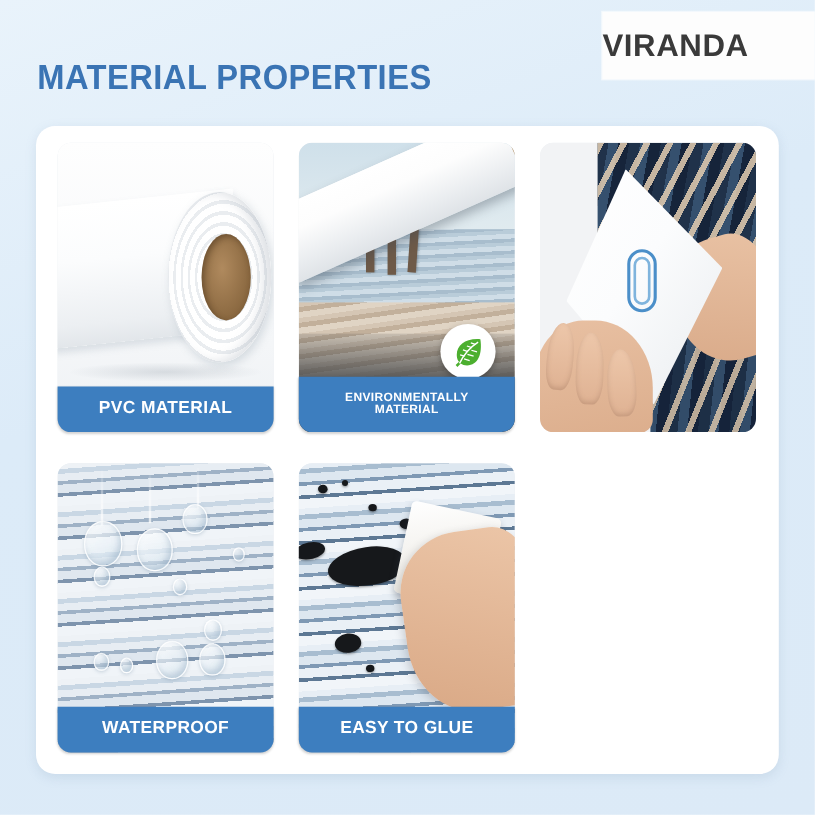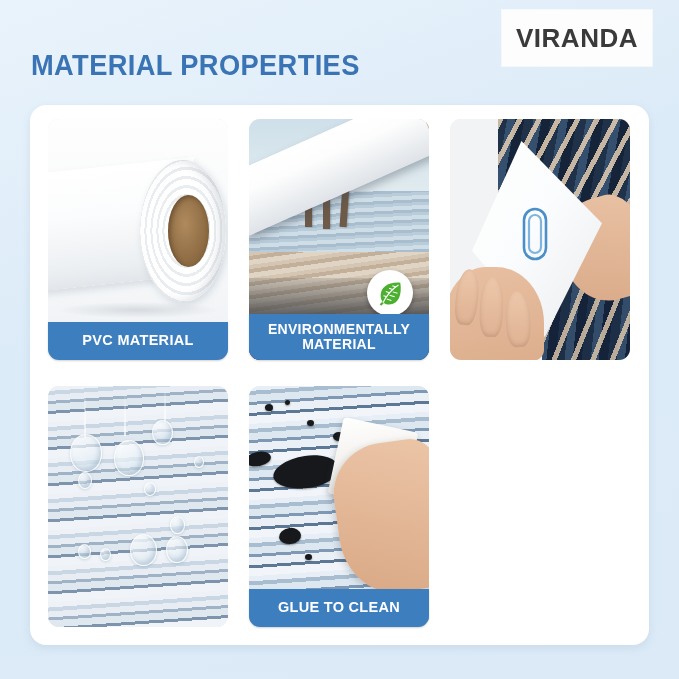--- a/index.html
+++ b/index.html
@@ -4,22 +4,22 @@
 <style>
   html,body{margin:0;padding:0;}
   body{
     width:679px;height:679px;overflow:hidden;
     font-family:"Liberation Sans",sans-serif;
     background:linear-gradient(160deg,#e9f3fb 0%,#dcebf8 40%,#dceaf7 100%);
     position:relative;
   }
   
   #brand-badge{
-    position:absolute;left:502px;top:10px;width:150px;height:56px;
-    background:#fdfdfd;display:flex;align-items:center;justify-content:center;
+    position:absolute;left:502px;top:10px;width:177px;height:56px;
+    background:#fdfdfd;display:flex;align-items:center;
     box-shadow:0 0 0 1px rgba(255,255,255,.6);
   }
   #brand-badge span{
     font-size:26px;font-weight:bold;color:#3a3a3a;letter-spacing:.5px;
     font-family:"Liberation Sans",sans-serif;
   }
   #page-title{
     position:absolute;left:31px;top:49px;
     font-size:29px;font-weight:bold;color:#3a74b4;
     letter-spacing:.4px;transform:scaleX(.94);transform-origin:left center;
@@ -43,21 +43,21 @@
     border-radius:11px;overflow:hidden;background:#e9edf1;
   }
   .card-label{
     position:absolute;left:0;bottom:0;width:180px;height:38px;
     background:#3d7ebf;border-radius:0 0 11px 11px;
     display:flex;align-items:center;justify-content:center;
     color:#fff;font-size:14.5px;font-weight:bold;letter-spacing:.3px;
     text-align:center;line-height:1.05;
     box-shadow:0 1px 2px rgba(0,0,0,.18);
   }
-  .card-label.two-line{height:46px;font-size:14px;}
+  .card-label.two-line{height:46px;font-size:10px;}
   .card-label.two-line span{display:block;}
 
   
   
   .pvc-bg{position:absolute;inset:0;background:linear-gradient(180deg,#fefefe,#f4f6f8 70%,#eef1f4);}
   .pvc-sheet{
     position:absolute;left:-4px;top:46px;width:150px;height:118px;
     background:linear-gradient(180deg,#ffffff 0%,#fbfcfd 40%,#eceff2 85%,#e2e6ea 100%);
     transform:skewY(-6deg);box-shadow:0 4px 6px rgba(140,155,170,.25);
   }
@@ -295,33 +295,34 @@
       <div class="drop" style="left:104px;top:34px;width:19px;height:23px;"></div>
       <div class="drop" style="left:30px;top:86px;width:12px;height:15px;"></div>
       <div class="drop" style="left:96px;top:96px;width:10px;height:12px;"></div>
       <div class="drop" style="left:122px;top:130px;width:13px;height:16px;"></div>
       <div class="drop" style="left:82px;top:148px;width:25px;height:30px;"></div>
       <div class="drop" style="left:118px;top:150px;width:20px;height:25px;"></div>
       <div class="drop" style="left:30px;top:158px;width:11px;height:13px;"></div>
       <div class="drop" style="left:52px;top:162px;width:9px;height:11px;"></div>
       <div class="drop" style="left:146px;top:70px;width:8px;height:10px;"></div>
     </div>
+    <div class="card-label">WATERPROOF</div>
   </div>
 
   <div class="card">
     <div class="card-media">
       <div class="ec-bg"></div>
       <div class="stain" style="left:16px;top:18px;width:8px;height:7px;"></div>
       <div class="stain" style="left:36px;top:14px;width:5px;height:5px;"></div>
       <div class="stain" style="left:58px;top:34px;width:7px;height:6px;"></div>
       <div class="stain" style="left:84px;top:46px;width:11px;height:9px;"></div>
       <div class="stain" style="left:-4px;top:66px;width:26px;height:14px;transform:rotate(-12deg);"></div>
       <div class="stain" style="left:24px;top:70px;width:66px;height:32px;transform:rotate(-9deg);"></div>
       <div class="stain" style="left:30px;top:142px;width:22px;height:16px;transform:rotate(-8deg);"></div>
       <div class="stain" style="left:56px;top:168px;width:7px;height:6px;"></div>
       <div class="ec-cloth"></div>
       <div class="ec-hand"></div>
     </div>
-    <div class="card-label">GLUE TO CLEAN</div>
+    <div class="card-label">EASY TO GLUE</div>
   </div>
 
 
 </div>
 
 </body></html>

